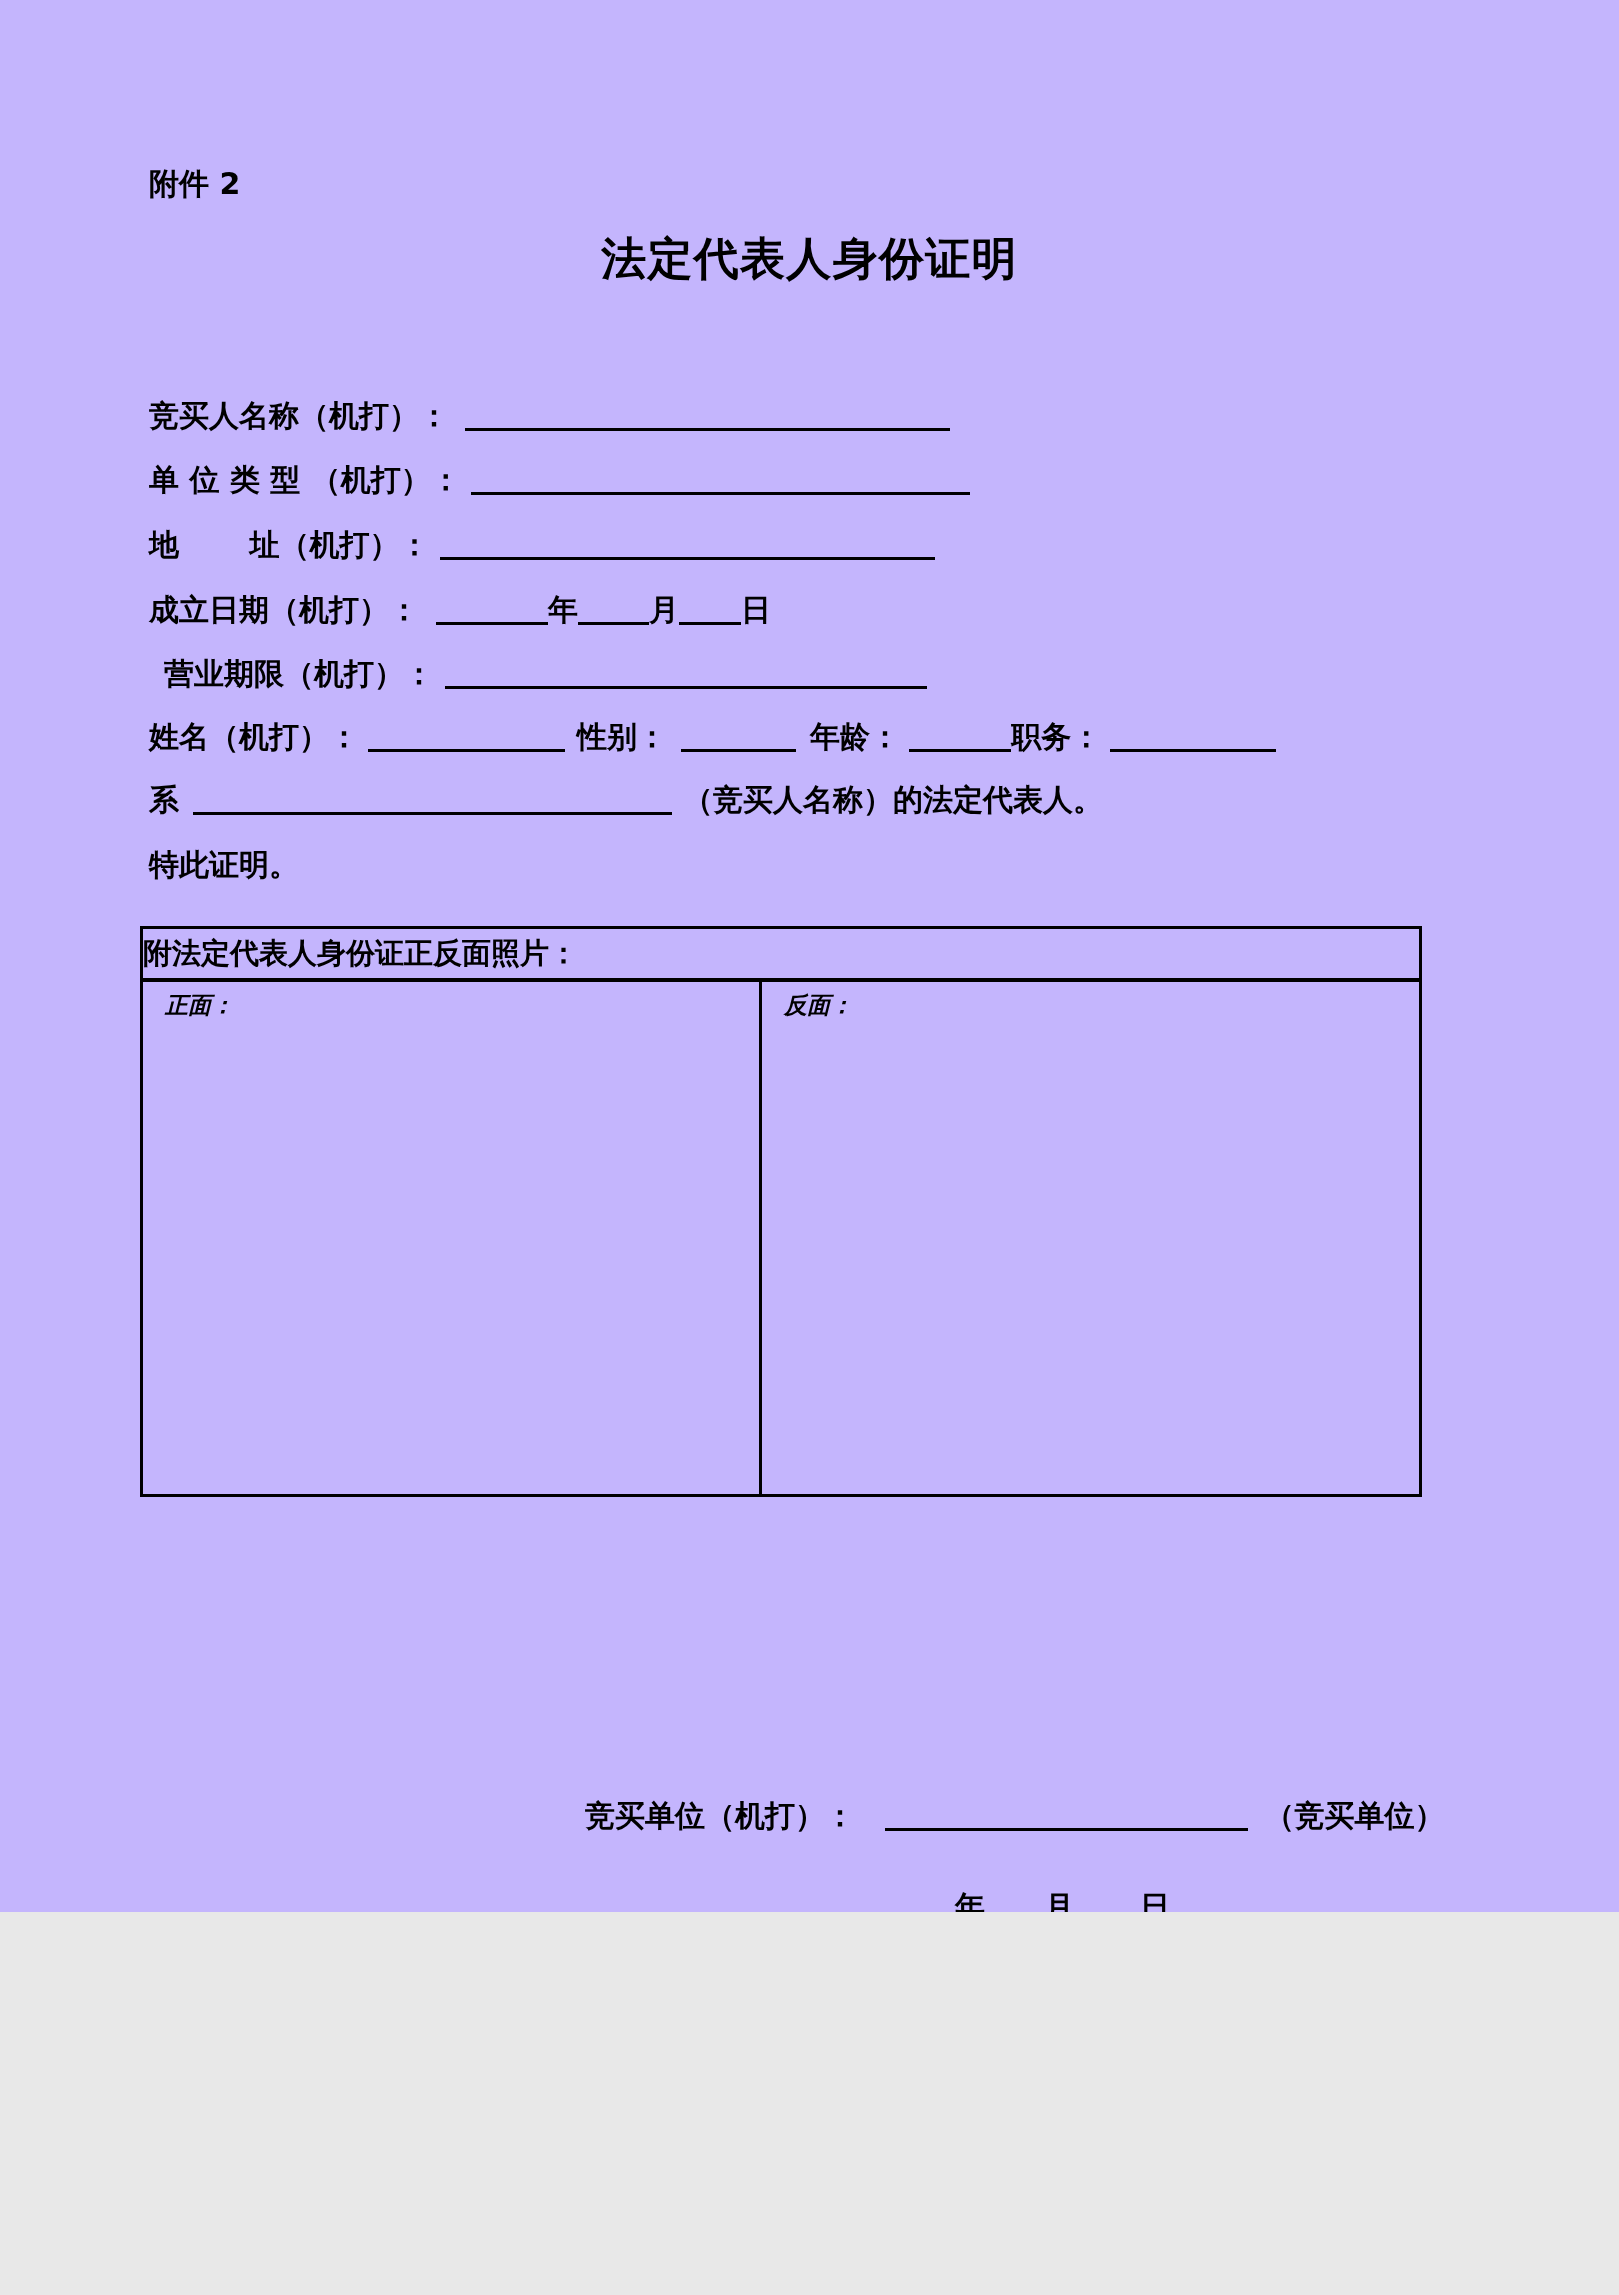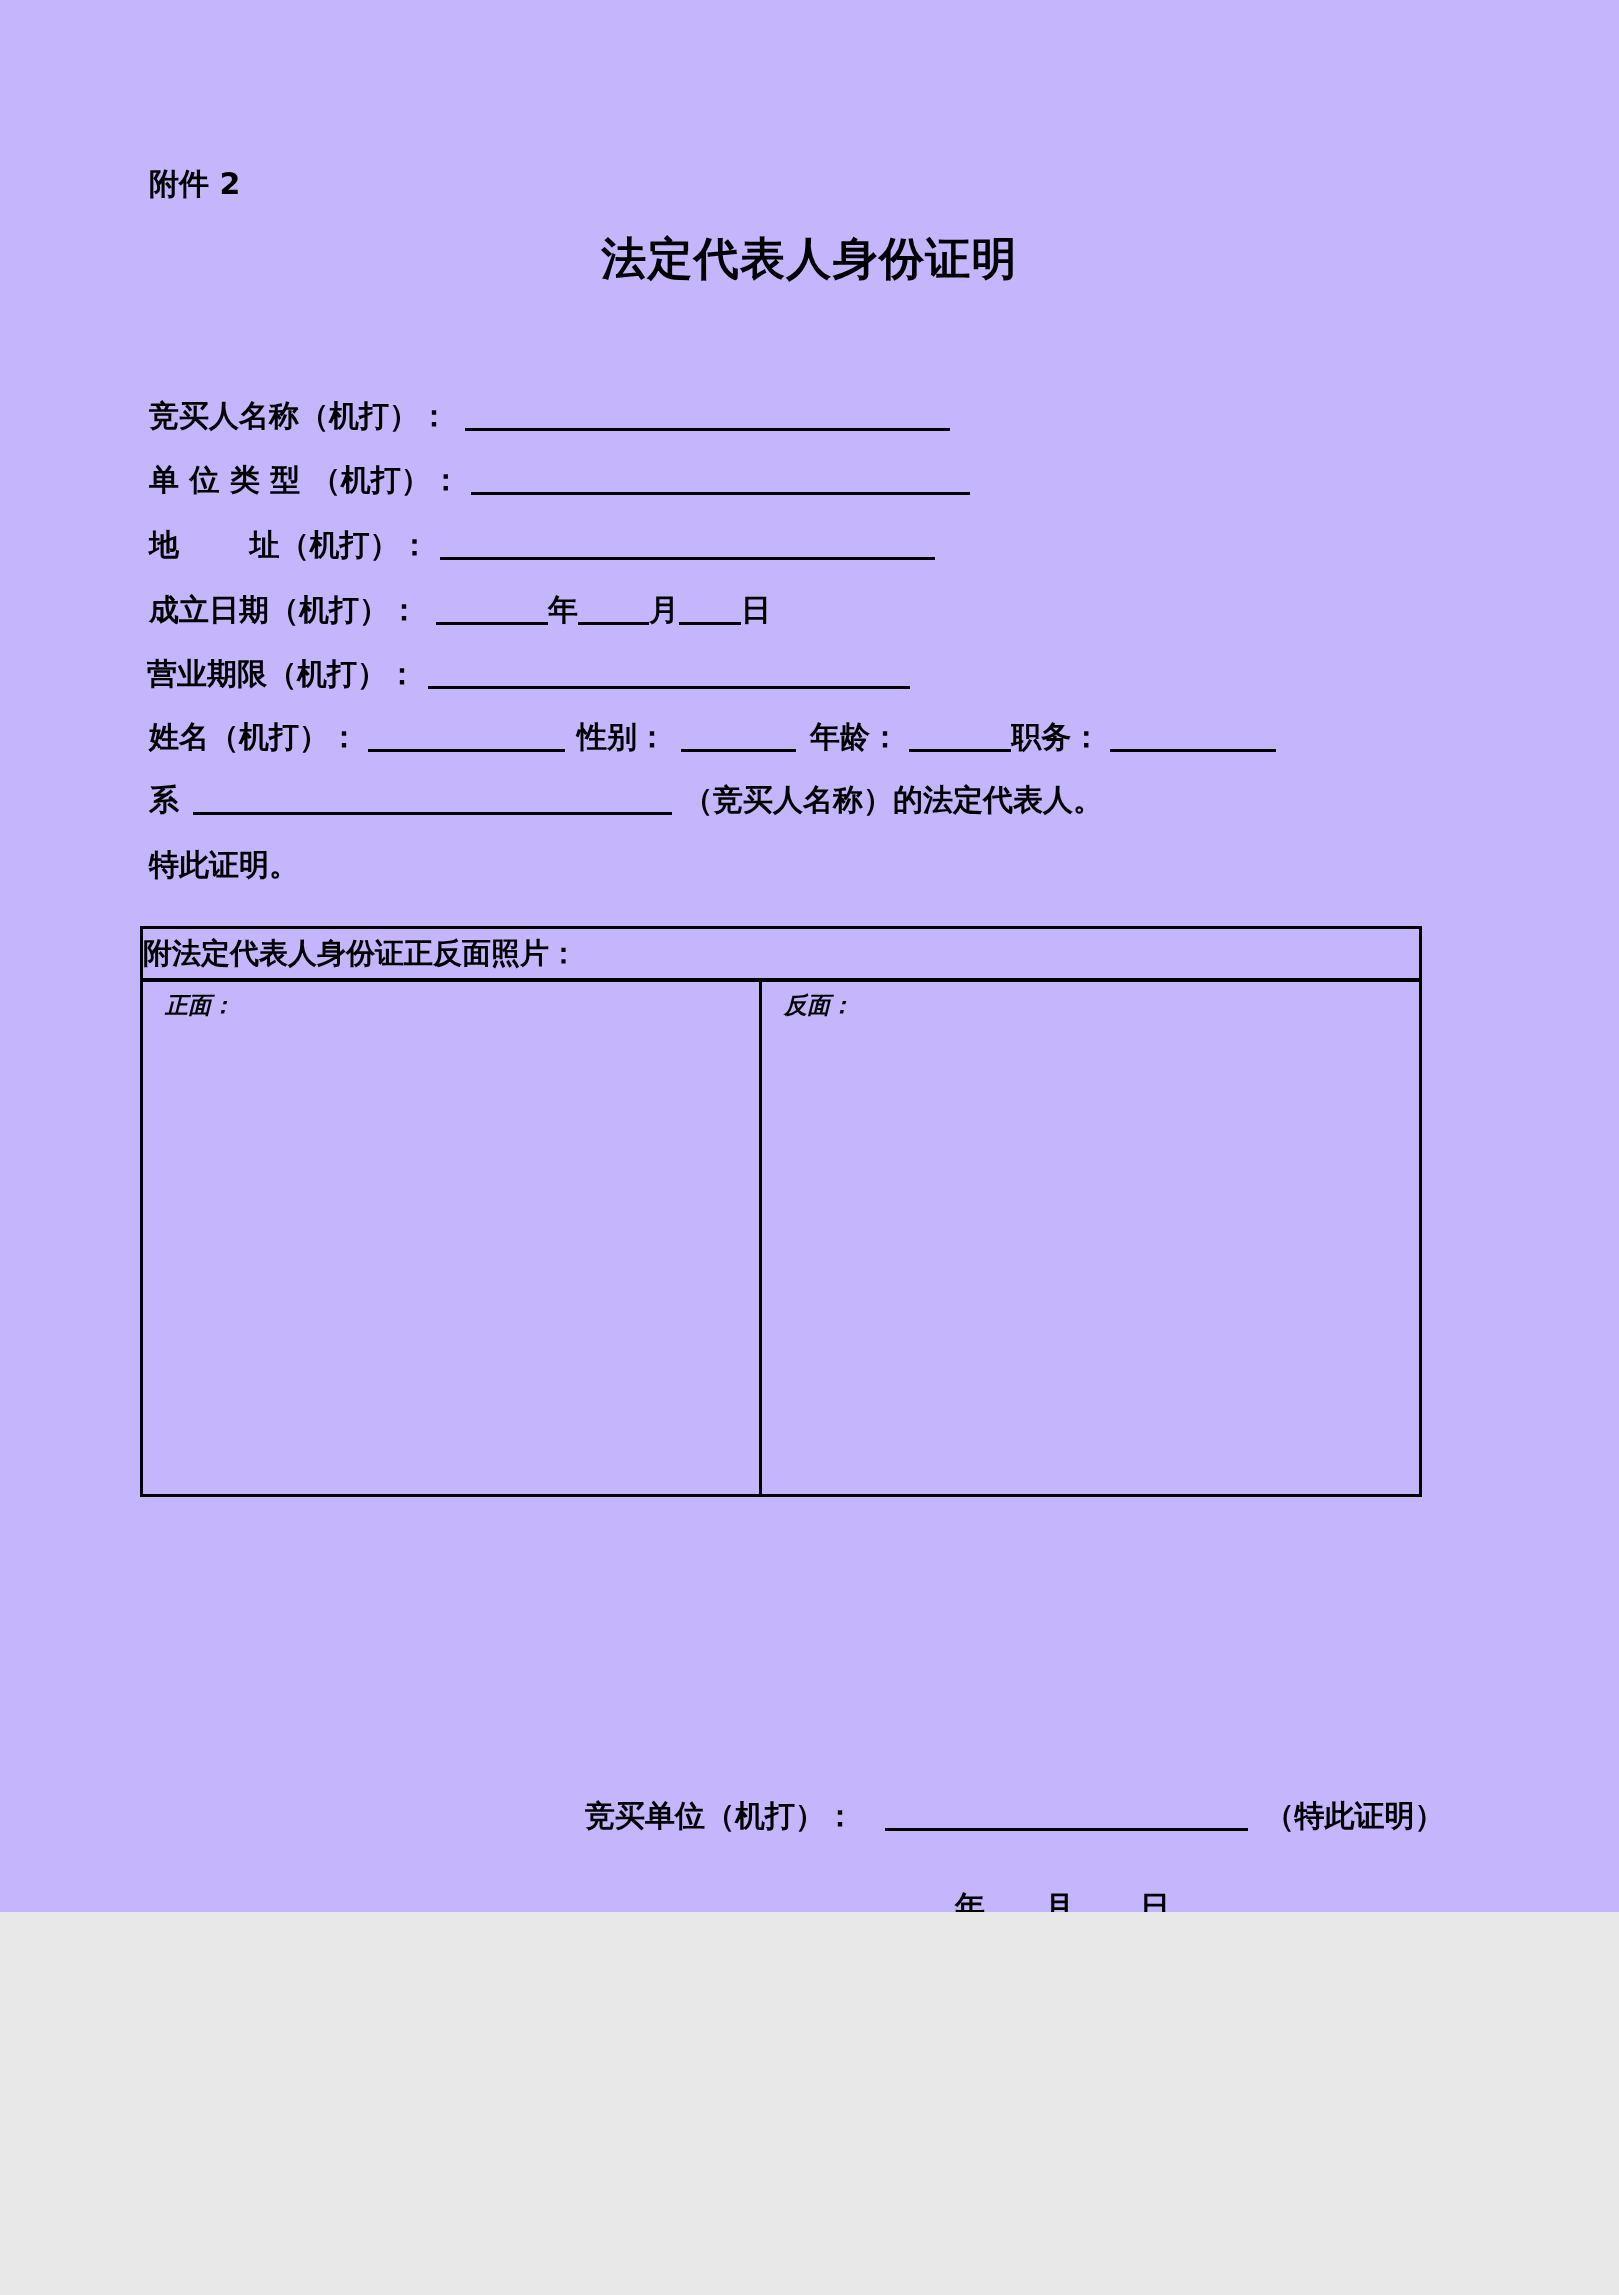--- a/index.html
+++ b/index.html
@@ -13,21 +13,21 @@
     overflow:hidden;
   }
   .abs{position:absolute;white-space:nowrap;}
   .attachment{left:149px;top:164px;font-size:30px;}
   .title{left:0;right:0;top:229px;text-align:center;font-size:45px;letter-spacing:1.3px;}
   .line{font-size:30px;line-height:37px;}
   .r1{left:149px;top:397px;}
   .r2{left:149px;top:461px;}
   .r3{left:149px;top:526px;}
   .r4{left:149px;top:591px;}
-  .r5{left:147px;top:655px;text-align:right;}
+  .r5{left:164px;top:655px;text-align:right;}
   .r6{left:149px;top:718px;}
   .r7{left:149px;top:781px;}
   .r8{left:149px;top:846px;}
   .blank{
     display:inline-block;
     border-bottom:3.9px solid #000;
     height:29px;
     vertical-align:-5.2px;
   }
   
@@ -108,21 +108,21 @@
       <div class="cell cell-front">
         <span>正面：</span>
       </div>
       <div class="cell cell-back">
         <span>反面：</span>
       </div>
     </div>
   </div>
 
   <div class="abs line f1">
-    <span>竞买单位（机打）：</span><span class="blank w554 g45"></span><span class="g26">（特此证明）</span>
+    <span>竞买单位（机打）：</span><span class="blank w554 g45"></span><span class="g26">（竞买单位）</span>
   </div>
 
   <div class="abs line f2">
     <span class="blank w171"></span><span>年</span><span class="blank w90"></span><span>月</span><span class="blank w100"></span><span>日</span>
   </div>
 
 </div>
 
 
 </body></html>

